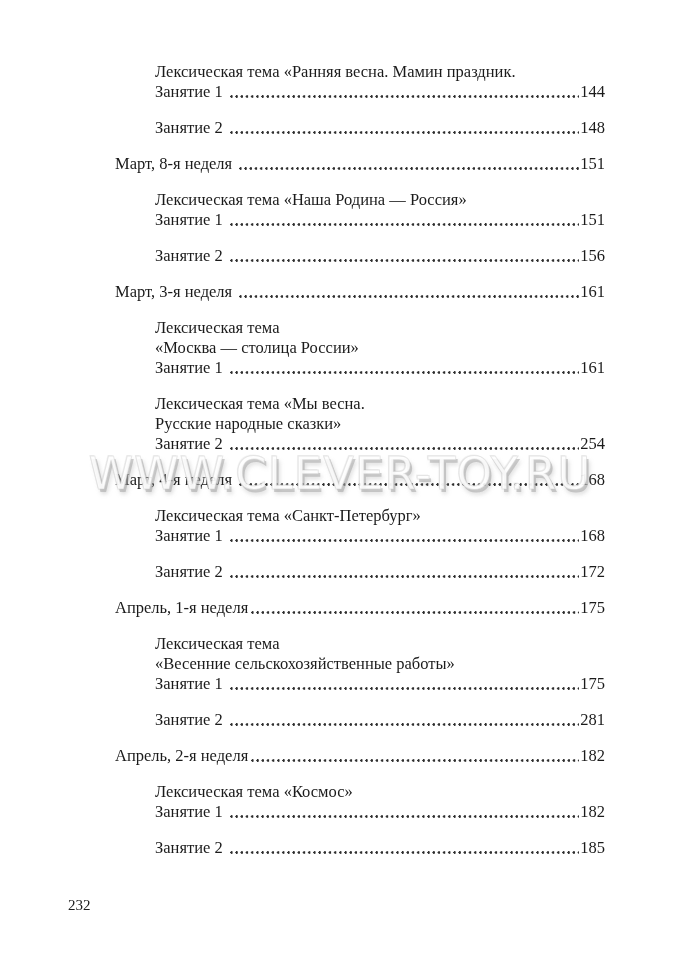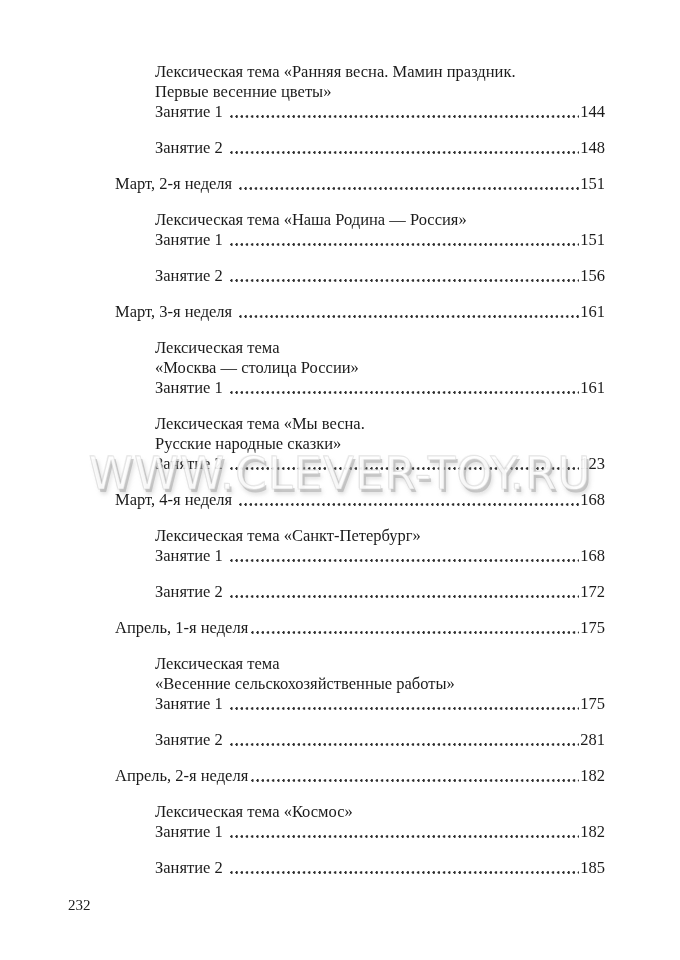--- a/index.html
+++ b/index.html
@@ -67,38 +67,35 @@
 </head>
 <body>
 
 <div class="sheet">
   <div class="toc">
       <div class="block level2">
         <div class="line">
           <span class="t">Лексическая тема «Ранняя весна. Мамин праздник.</span>
         </div>
         <div class="line">
-          <span class="t">Первые весенние цветы»</span>
-        </div>
-        <div class="line">
           <span class="t">Занятие 1 </span>
           <span class="dots"></span>
           <span class="pg">144</span>
         </div>
       </div>
       <div class="block level2">
         <div class="line">
           <span class="t">Занятие 2 </span>
           <span class="dots"></span>
           <span class="pg">148</span>
         </div>
       </div>
       <div class="block level1">
         <div class="line">
-          <span class="t">Март, 2-я неделя </span>
+          <span class="t">Март, 8-я неделя </span>
           <span class="dots"></span>
           <span class="pg">151</span>
         </div>
       </div>
       <div class="block level2">
         <div class="line">
           <span class="t">Лексическая тема «Наша Родина — Россия»</span>
         </div>
         <div class="line">
           <span class="t">Занятие 1 </span>
@@ -136,21 +133,21 @@
       <div class="block level2">
         <div class="line">
           <span class="t">Лексическая тема «Мы весна.</span>
         </div>
         <div class="line">
           <span class="t">Русские народные сказки»</span>
         </div>
         <div class="line">
           <span class="t">Занятие 2 </span>
           <span class="dots"></span>
-          <span class="pg">123</span>
+          <span class="pg">254</span>
         </div>
       </div>
       <div class="block level1">
         <div class="line">
           <span class="t">Март, 4-я неделя </span>
           <span class="dots"></span>
           <span class="pg">168</span>
         </div>
       </div>
       <div class="block level2">

